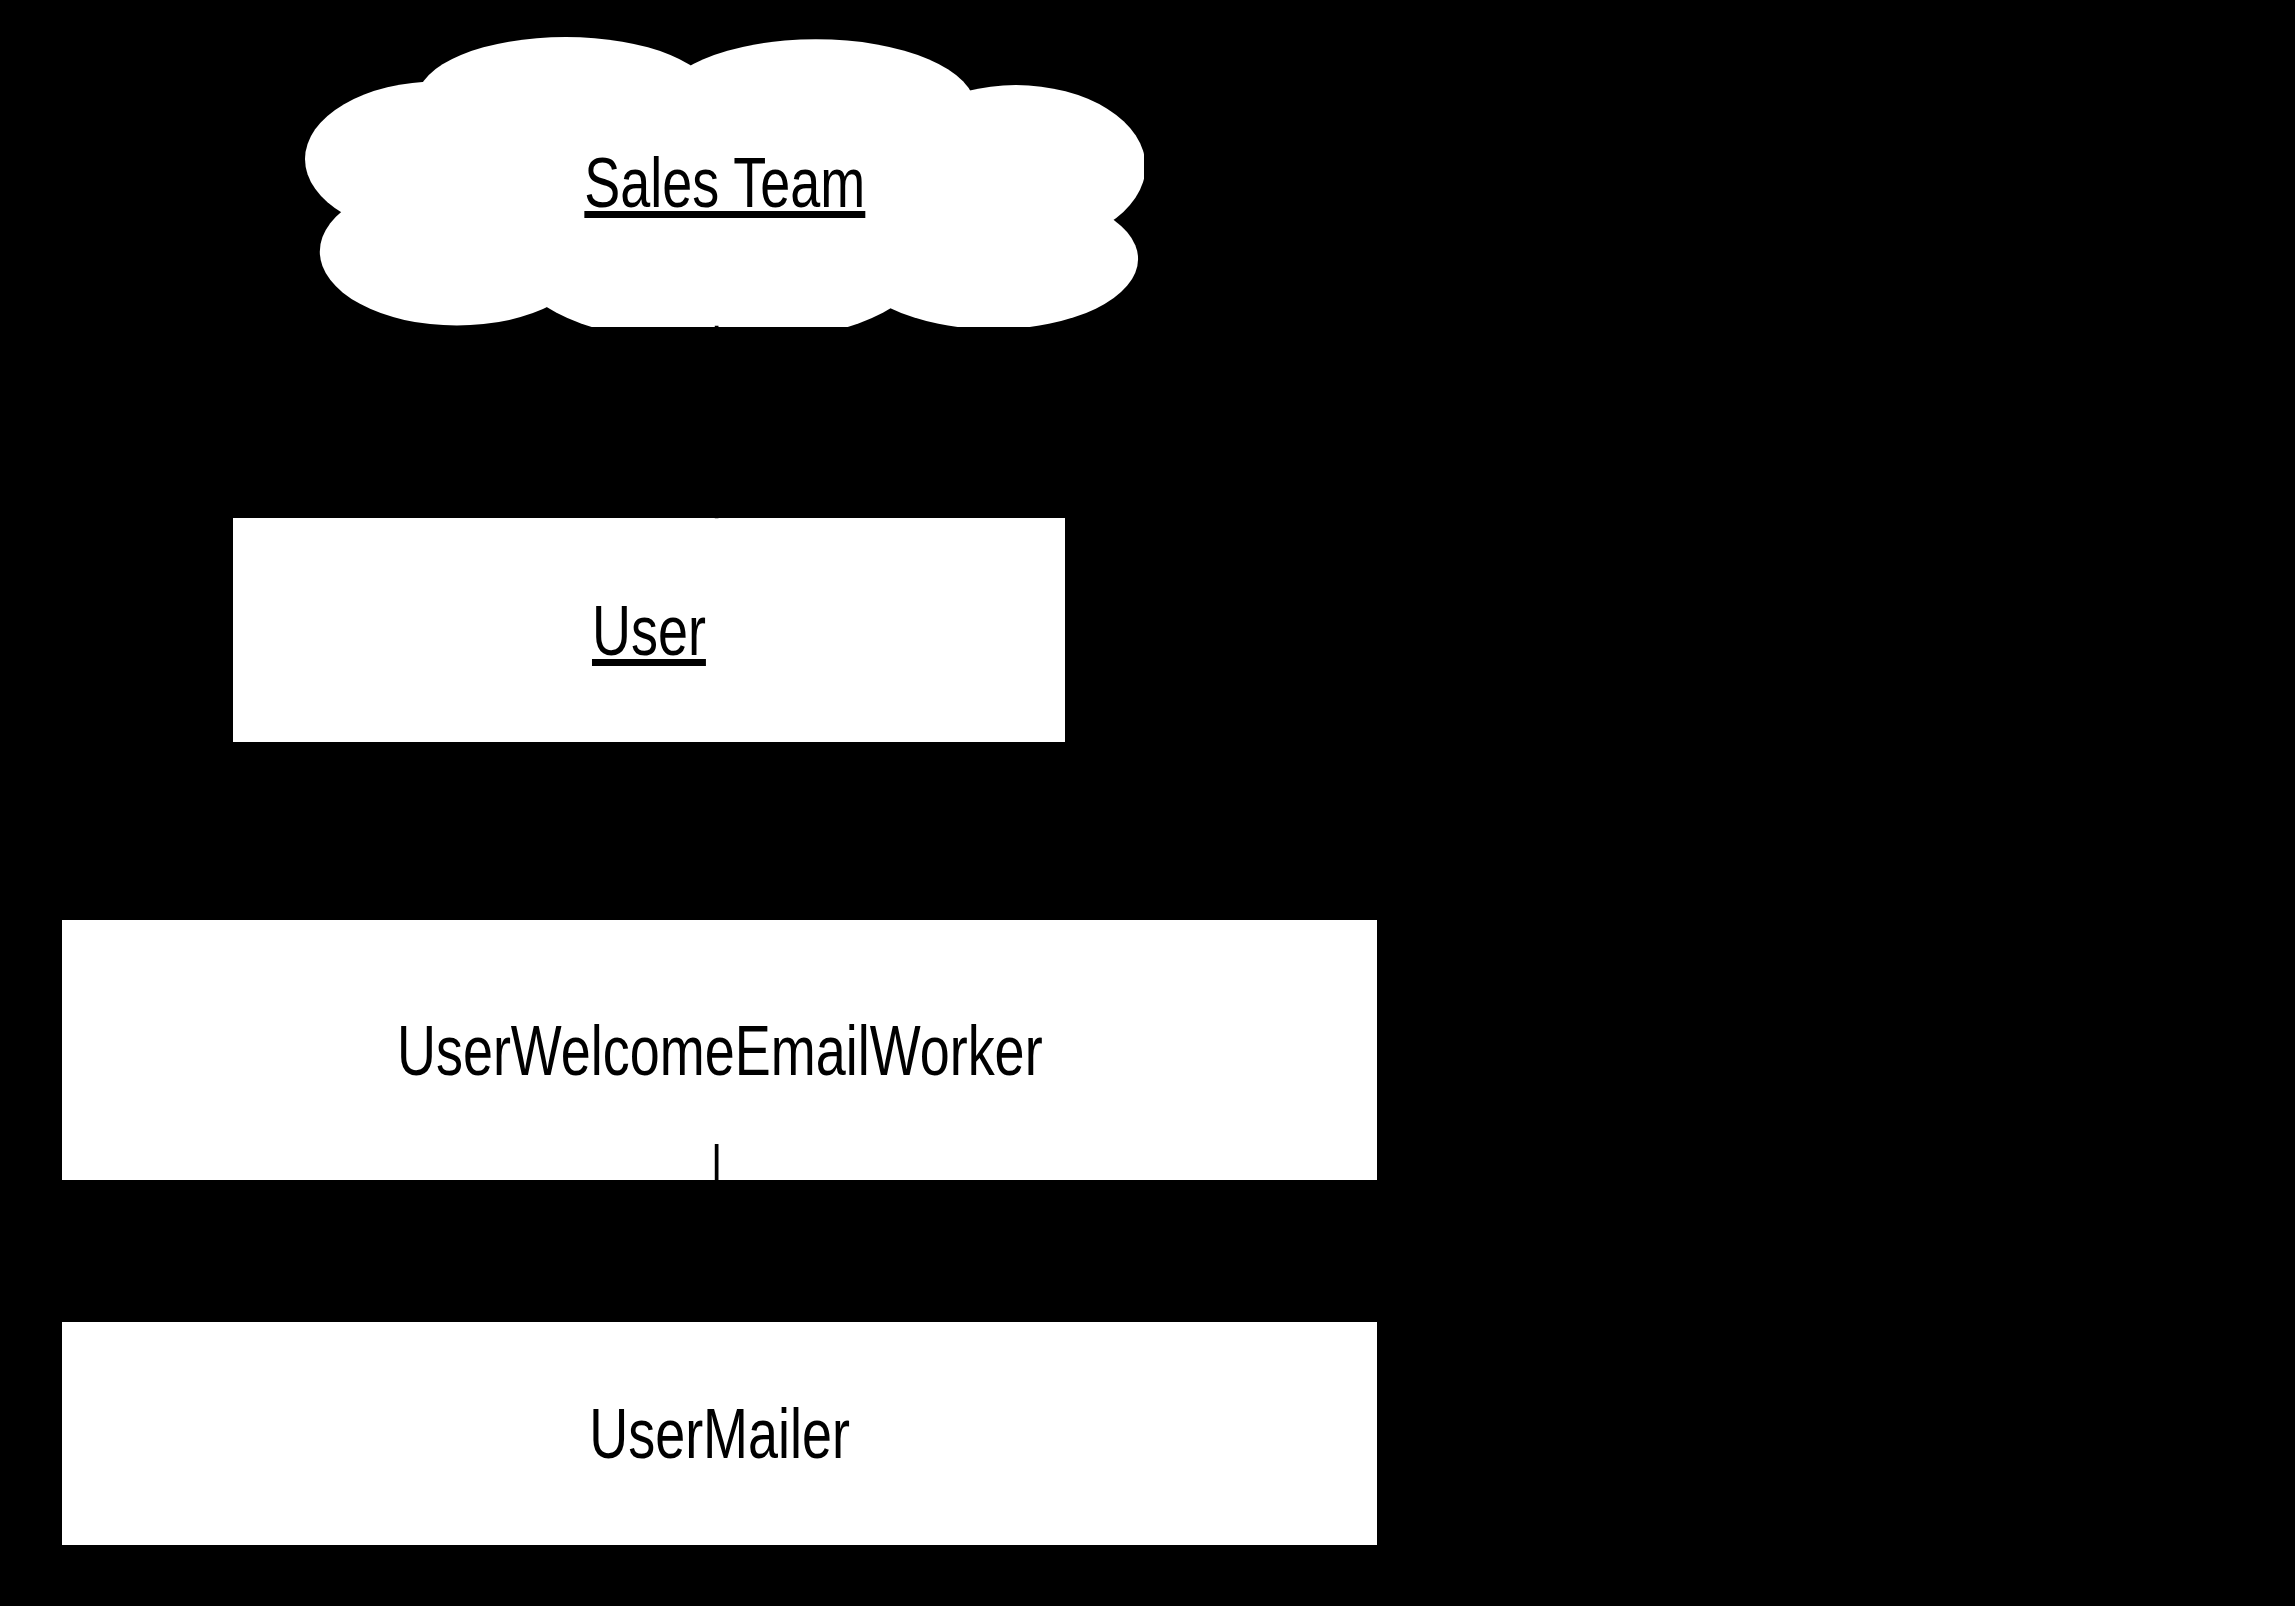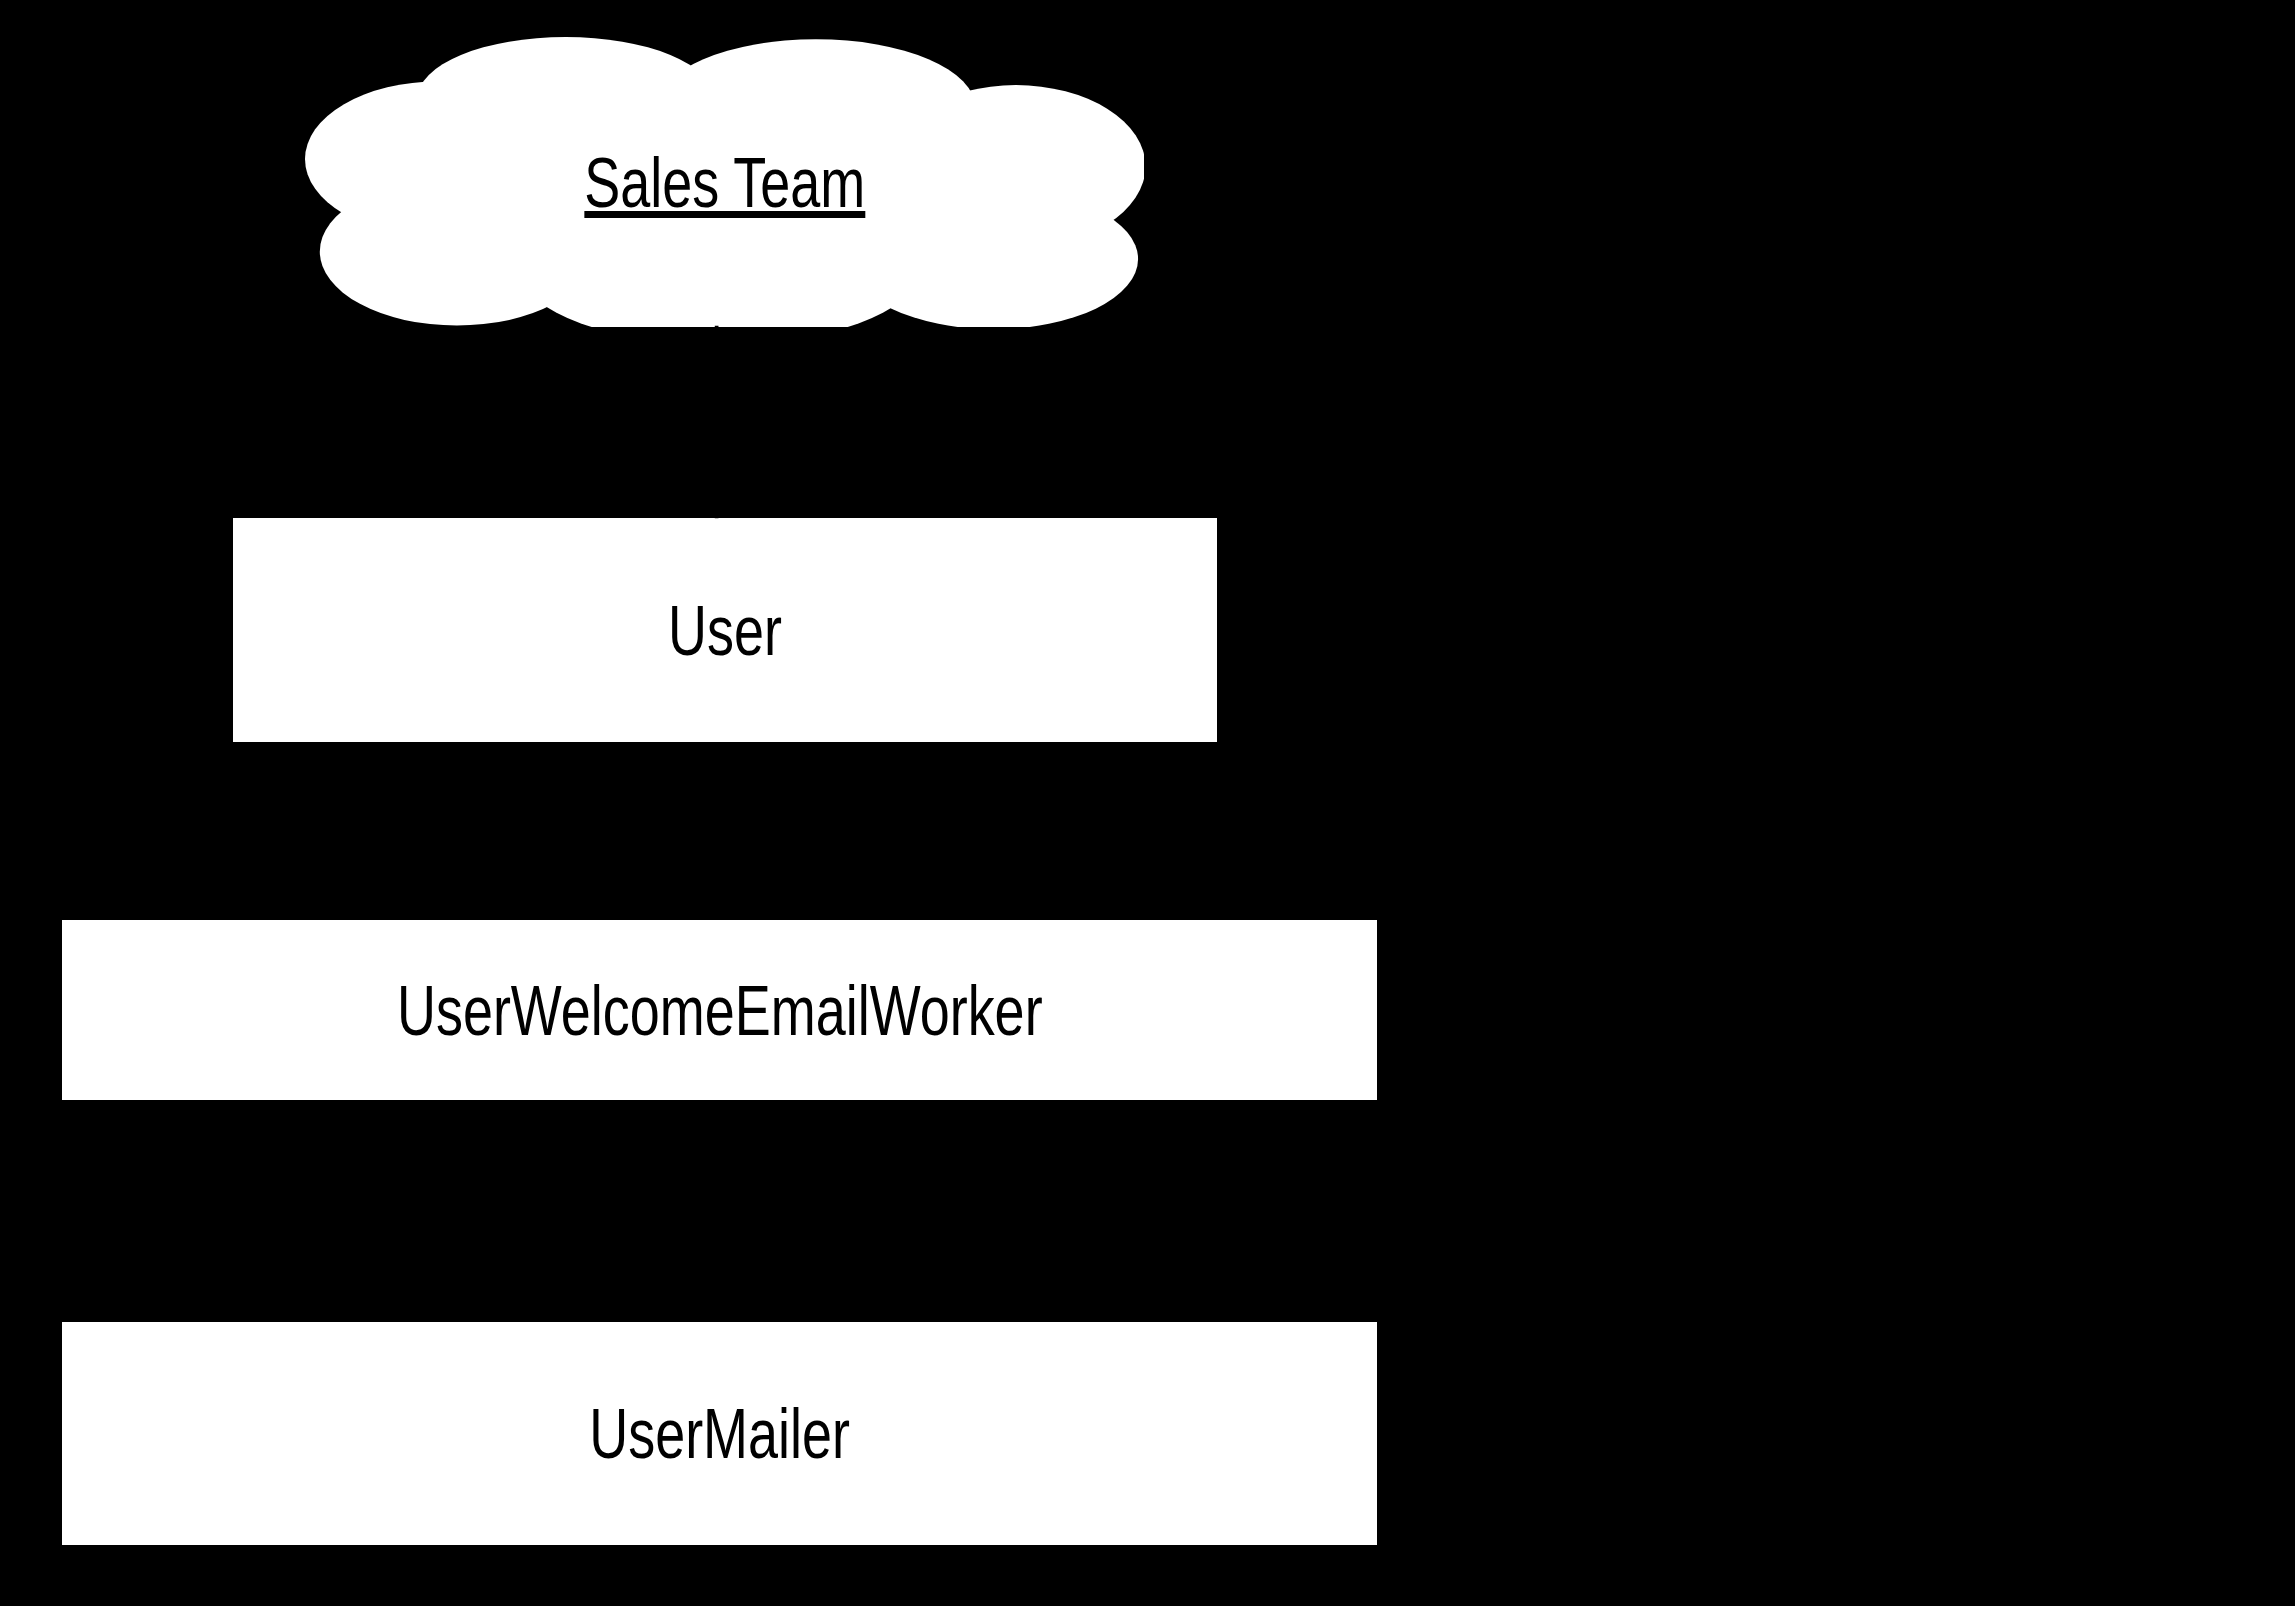--- a/index.html
+++ b/index.html
@@ -105,25 +105,25 @@
         <ellipse cx="930" cy="300" rx="195" ry="95"></ellipse>
         <ellipse cx="560" cy="320" rx="265" ry="95"></ellipse>
         <rect x="120" y="120" width="900" height="190" rx="40"></rect>
       </g>
     </svg>
     <div class="cloud-label-wrap">
       <span class="node-label" style="font-size:71px;">Sales Team</span>
     </div>
   </div>
 
-  <div class="node rect-node" style="left:233px; top:518px; width:984px; height:224px;">
+  <div class="node rect-node" style="left:233px; top:518px; width:832px; height:224px;text-decoration:underline;">
     <span class="node-label" style="font-size:71px;">User</span>
   </div>
 
-  <div class="node rect-node" style="left:62px; top:920px; width:1315px; height:180px;">
+  <div class="node rect-node" style="left:62px; top:920px; width:1315px; height:260px;">
     <span class="node-label" style="font-size:71px;">UserWelcomeEmailWorker</span>
   </div>
 
   <div class="node rect-node" style="left:62px; top:1322px; width:1315px; height:223px;">
     <span class="node-label" style="font-size:71px;">UserMailer</span>
   </div>
 
 </div>
 
 

